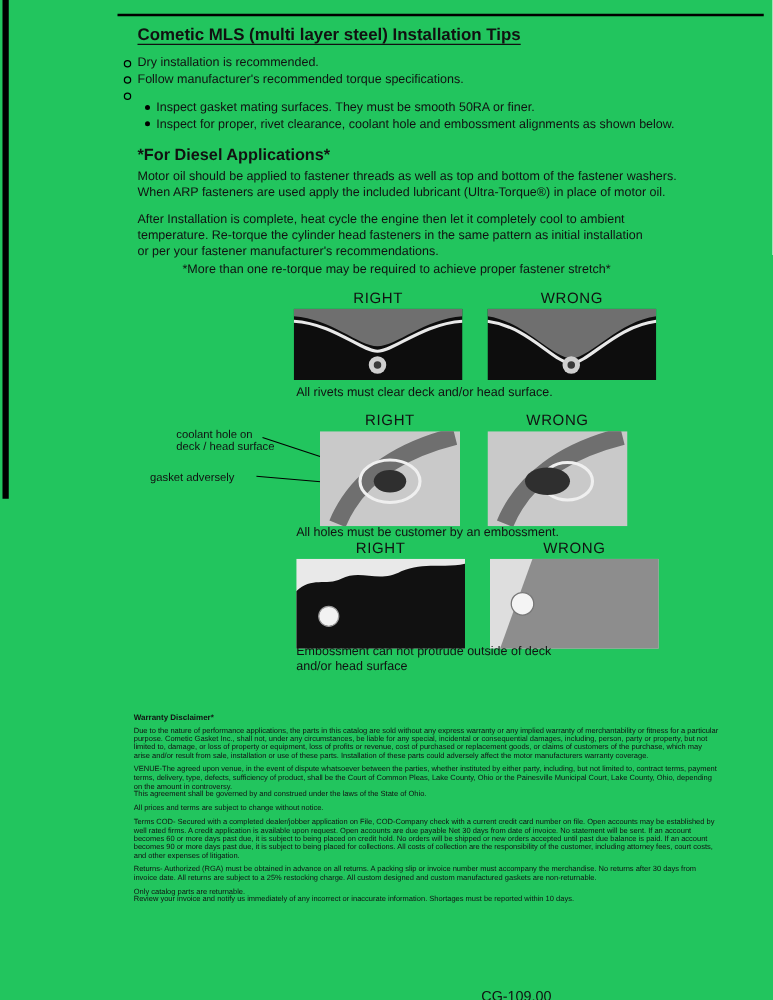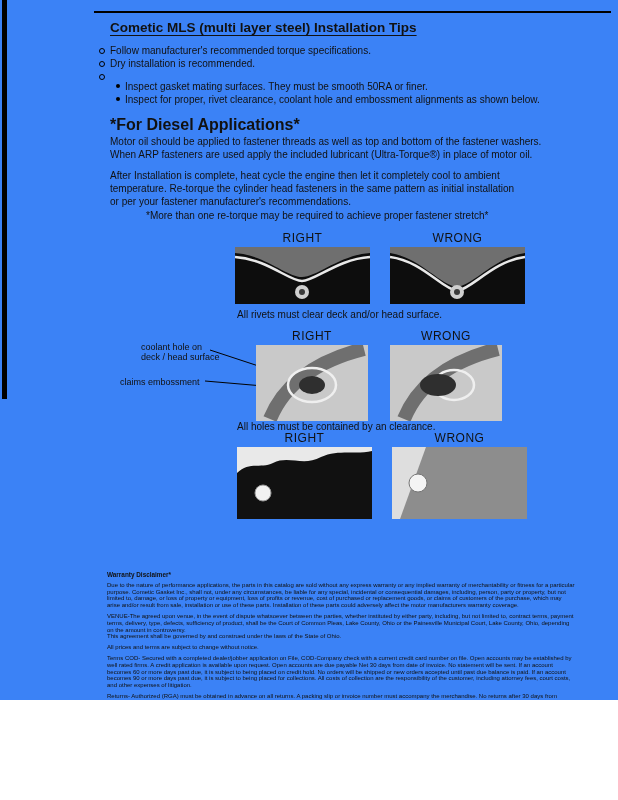--- a/index.html
+++ b/index.html
@@ -1,34 +1,34 @@
 <!DOCTYPE html>
 <html><head>
 <meta charset="utf-8">
 <style>
   html,body{margin:0;padding:0;background:#ffffff;}
   .page{
-    position:relative;width:618px;height:700px;background:#3b82f6;
+    position:relative;width:618px;height:800px;background:#22c55e;
     font-family:"Liberation Sans", sans-serif;color:#111;overflow:hidden;
   }
   .scan-line-top{position:absolute;left:94px;top:11px;width:517px;height:2px;background:#000;}
   .scan-bar-left{position:absolute;left:2px;top:0;width:5px;height:399px;background:#000;}
 
   .title{
     position:absolute;left:110px;top:20px;margin:0;
     font-size:13.5px;font-weight:bold;text-decoration:underline;text-underline-offset:3px;
   }
 
   .tips{position:absolute;left:99px;top:44px;width:480px;font-size:10px;}
   .bullet-row{display:flex;align-items:flex-start;line-height:13px;}
   .bullet-row.sub{margin-left:17px;}
   .o-bullet{flex:0 0 auto;width:4px;height:4px;border:1px solid #000;border-radius:50%;margin:4px 5px 0 0;}
   .d-bullet{flex:0 0 auto;width:4px;height:4px;background:#000;border-radius:50%;margin:4px 5px 0 0;}
 
-  .diesel-heading{position:absolute;left:110px;top:116px;margin:0;font-size:16px;font-weight:bold;}
+  .diesel-heading{position:absolute;left:110px;top:116px;margin:0;font-size:13px;font-weight:bold;}
   .para{position:absolute;left:110px;font-size:10px;line-height:13px;white-space:pre-line;}
   .para1{top:135px;width:470px;}
   .para2{top:169px;width:475px;}
   .note{top:209px;width:475px;margin-left:36px;}
 
   .diagram-row{position:absolute;display:flex;}
   .diagram-col{display:flex;flex-direction:column;align-items:center;}
   .rw-header{font-size:12px;letter-spacing:0.5px;margin-bottom:2px;}
   .row1{left:235px;top:231px;gap:20px;}
   .row1 .diagram-col{width:135px;}
@@ -59,25 +59,25 @@
 <div class="page">
 
   <div class="scan-line-top"></div>
   <div class="scan-bar-left"></div>
 
   <h1 class="title">Cometic MLS (multi layer steel) Installation Tips</h1>
 
   <div class="tips">
     <div class="bullet-row">
       <span class="o-bullet"></span>
-      <span>Follow manufacturer's recommended torque specifications.</span>
+      <span>Dry installation is recommended.</span>
     </div>
     <div class="bullet-row">
       <span class="o-bullet"></span>
-      <span>Dry installation is recommended.</span>
+      <span>Follow manufacturer's recommended torque specifications.</span>
     </div>
     <div class="bullet-row">
       <span class="o-bullet"></span>
     </div>
     <div class="bullet-row sub">
       <span class="d-bullet"></span>
       <span>Inspect gasket mating surfaces.  They must be smooth 50RA or finer.</span>
     </div>
     <div class="bullet-row sub">
       <span class="d-bullet"></span>
@@ -112,21 +112,21 @@
         <path d="M0,10 C32,14 52,42 67,44 C82,42 103,14 135,10" fill="none" stroke="#e8e8e8" stroke-width="2.5"></path>
         <circle cx="67" cy="45" r="7" fill="#cfcfcf"></circle>
         <circle cx="67" cy="45" r="3" fill="#3a3a3a"></circle>
       </svg>
     </div>
   </div>
   <div class="caption caption1">All rivets must clear deck and/or head surface.</div>
 
   <div class="annotation ann1">coolant hole on
 deck / head surface</div>
-  <div class="annotation ann2">claims embossment</div>
+  <div class="annotation ann2">gasket adversely</div>
   <svg class="connector-svg" viewBox="0 0 115 58">
     <line x1="5" y1="10" x2="105" y2="43" stroke="#000" stroke-width="1"></line>
     <line x1="0" y1="41" x2="82" y2="48" stroke="#000" stroke-width="1"></line>
   </svg>
   <div class="diagram-row row2">
     <div class="diagram-col">
       <div class="rw-header">RIGHT</div>
       <svg width="112" height="76" viewBox="0 0 112 76">
         <rect width="112" height="76" fill="#c9c9c9"></rect>
         <path d="M108,4 C60,16 28,40 14,74" stroke="#6f6f6f" stroke-width="14" fill="none"></path>
@@ -137,40 +137,42 @@
     <div class="diagram-col">
       <div class="rw-header">WRONG</div>
       <svg width="112" height="76" viewBox="0 0 112 76">
         <rect width="112" height="76" fill="#c9c9c9"></rect>
         <path d="M108,4 C60,16 28,40 14,74" stroke="#6f6f6f" stroke-width="14" fill="none"></path>
         <ellipse cx="64" cy="40" rx="20" ry="15" fill="none" stroke="#efefef" stroke-width="2.5"></ellipse>
         <ellipse cx="48" cy="40" rx="18" ry="11" fill="#2f2f2f"></ellipse>
       </svg>
     </div>
   </div>
-  <div class="caption caption2">All holes must be contained by an clearance.</div>
+  <div class="caption caption2">All holes must be customer by an embossment.</div>
 
   <div class="diagram-row row3">
     <div class="diagram-col">
       <div class="rw-header">RIGHT</div>
       <svg width="135" height="72" viewBox="0 0 135 72">
         <rect width="135" height="72" fill="#e9e9e9"></rect>
         <path d="M0,72 L0,26 C12,14 24,22 36,16 C52,8 66,20 84,10 C102,2 120,8 135,4 L135,72 Z" fill="#111"></path>
         <circle cx="26" cy="46" r="8" fill="#f2f2f2" stroke="#999" stroke-width="1"></circle>
       </svg>
     </div>
     <div class="diagram-col">
       <div class="rw-header">WRONG</div>
       <svg width="135" height="72" viewBox="0 0 135 72">
         <rect width="135" height="72" fill="#dedede"></rect>
         <path d="M34,0 L135,0 L135,72 L8,72 Z" fill="#8d8d8d"></path>
         <circle cx="26" cy="36" r="9" fill="#f4f4f4" stroke="#777" stroke-width="1"></circle>
       </svg>
     </div>
   </div>
+  <div class="caption caption3">Embossment can not protrude outside of deck
+and/or head surface</div>
 
   <div class="disclaimer">
     <h3>Warranty Disclaimer*</h3>
     <p>Due to the nature of performance applications, the parts in this catalog are sold without any express warranty or any implied warranty of merchantability or fitness for a particular purpose.  Cometic Gasket Inc., shall not, under any circumstances, be liable for any special, incidental or consequential damages, including, person, party or property, but not limited to, damage, or loss of property or equipment, loss of profits or revenue, cost of purchased or replacement goods, or claims of customers of the purchase, which may arise and/or result from sale, installation or use of these parts.  Installation of these parts could adversely affect the motor manufacturers warranty coverage.</p>
     <p>VENUE-The agreed upon venue, in the event of dispute whatsoever between the parties, whether instituted by either party, including, but not limited to, contract terms, payment terms, delivery, type, defects, sufficiency of product, shall be the Court of Common Pleas, Lake County, Ohio or the Painesville Municipal Court, Lake County, Ohio, depending on the amount in controversy.
 This agreement shall be governed by and construed under the laws of the State of Ohio.</p>
     <p>All prices and terms are subject to change without notice.</p>
     <p>Terms COD- Secured with a completed dealer/jobber application on File, COD-Company check with a current credit card number on file.  Open accounts may be established by well rated firms.  A credit application is available upon request.  Open accounts are due payable Net 30 days from date of invoice.  No statement will be sent.  If an account becomes 60 or more days past due, it is subject to being placed on credit hold.  No orders will be shipped or new orders accepted until past due balance is paid.  If an account becomes 90 or more days past due, it is subject to being placed for collections.  All costs of collection are the responsibility of the customer, including attorney fees, court costs, and other expenses of litigation.</p>
     <p>Returns- Authorized (RGA) must be obtained in advance on all returns.  A packing slip or invoice number must accompany the merchandise.  No returns after 30 days from invoice date.  All returns are subject to a 25% restocking charge.  All custom designed and custom manufactured gaskets are non-returnable.</p>
     <p>Only catalog parts are returnable.

